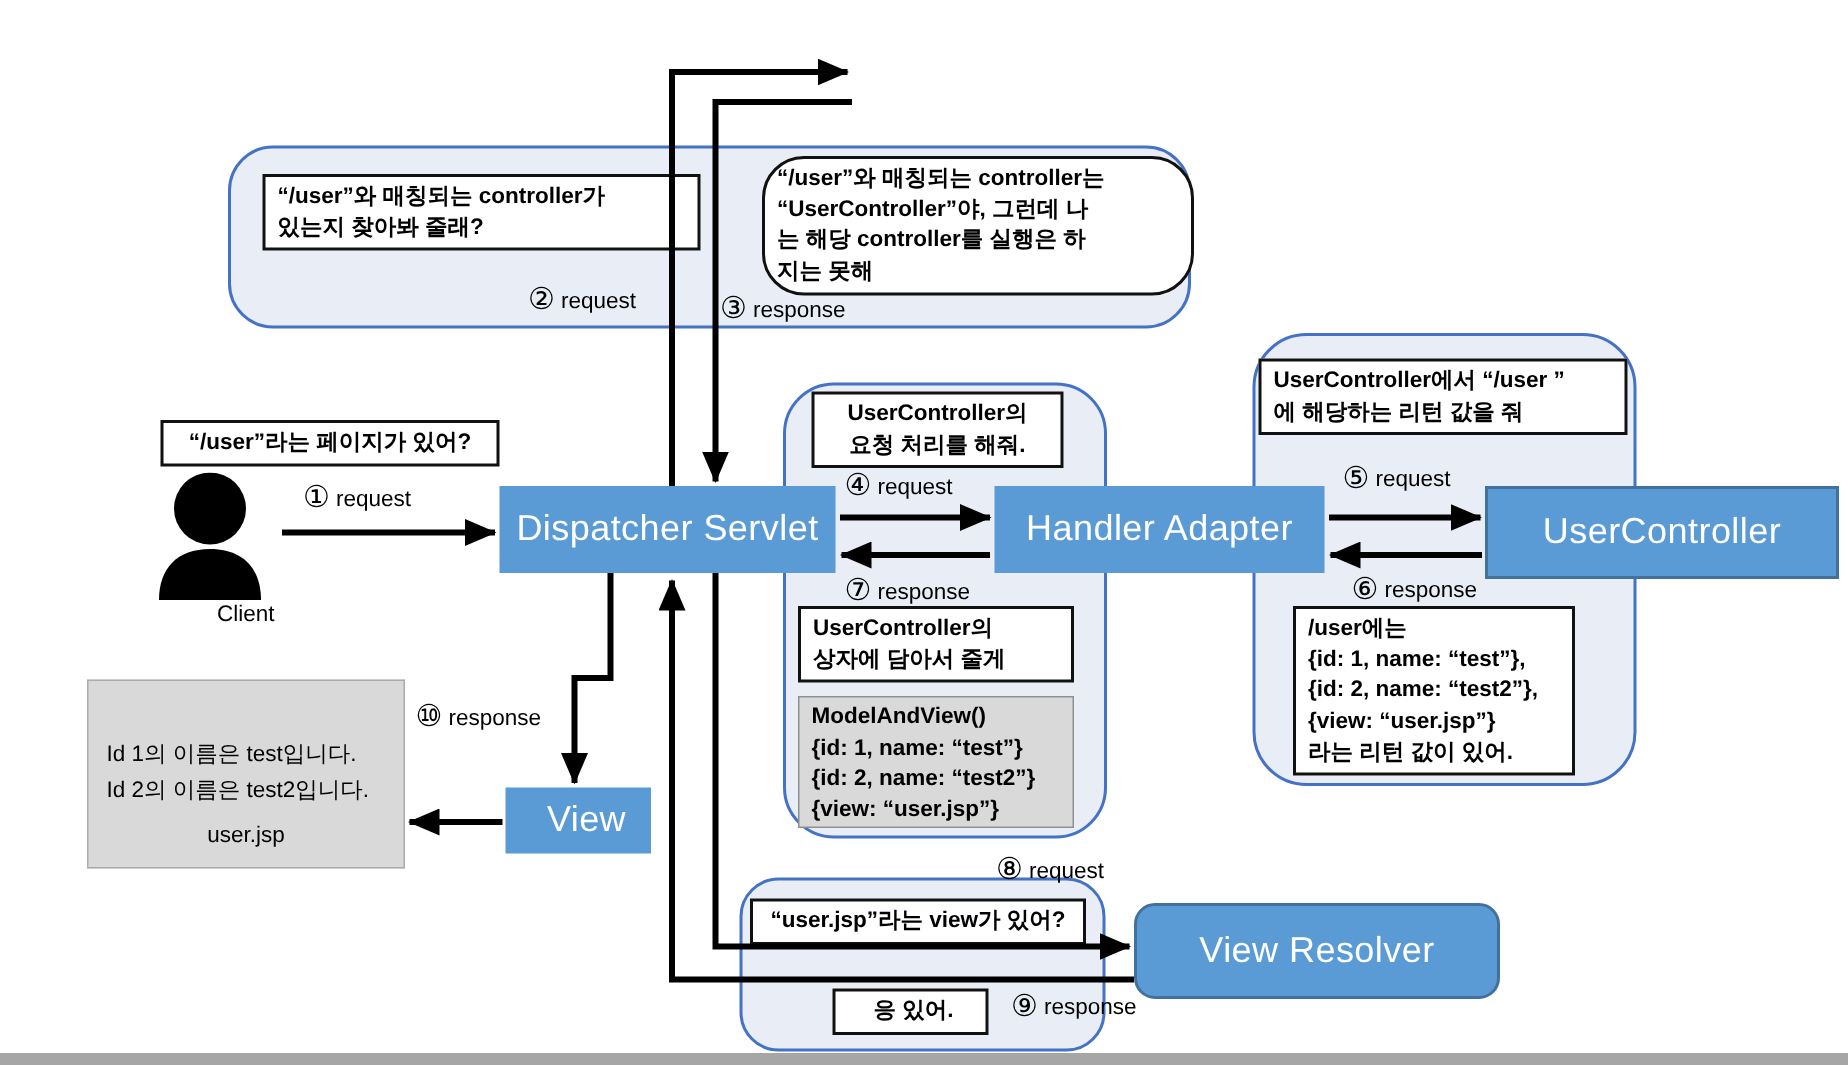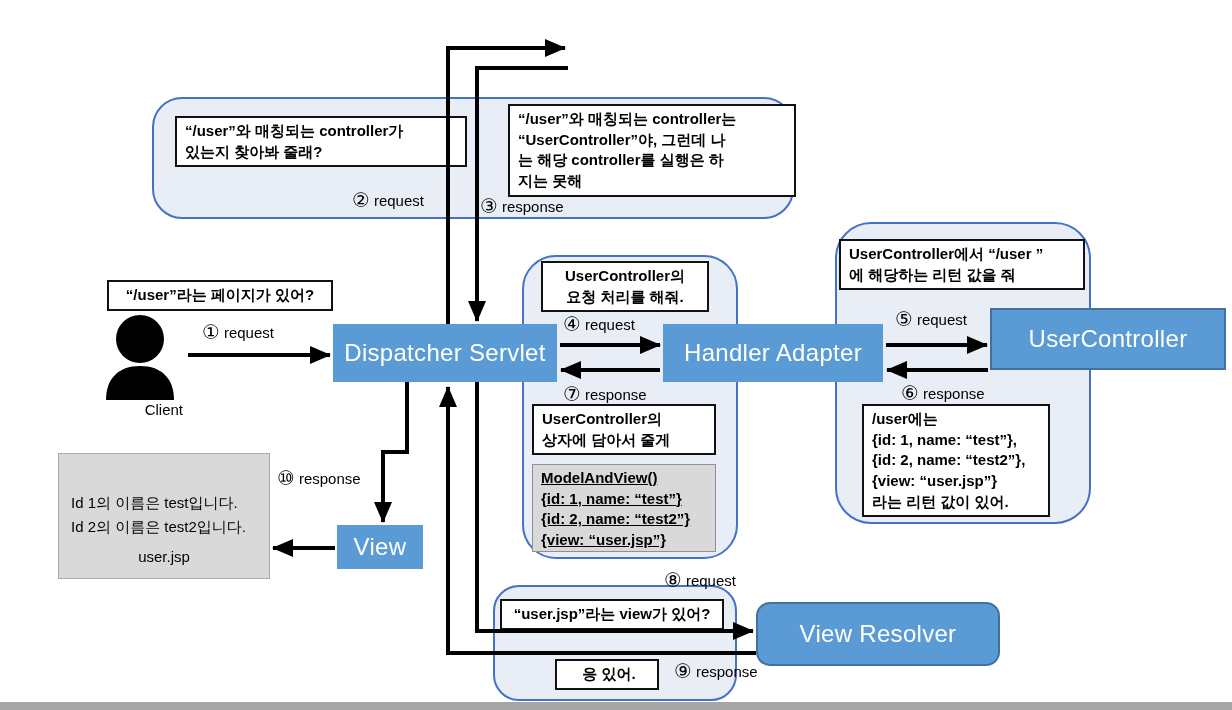--- a/index.html
+++ b/index.html
@@ -28,30 +28,30 @@
 
 <div class="canvas">
 
   <div class="bubble" style="left:152px;top:97px;width:638px;height:118px;"></div>
   <div class="bubble" style="left:522px;top:255px;width:212px;height:300px;border-radius:34px;"></div>
   <div class="bubble" style="left:835px;top:222px;width:252px;height:298px;border-radius:36px;"></div>
   <div class="bubble" style="left:493px;top:585px;width:240px;height:112px;border-radius:26px;"></div>
 
   <div class="msg" style="left:175px;top:116px;width:272px;">“/user”와 매칭되는 controller가
 있는지 찾아봐 줄래?</div>
-  <div class="msg" style="left:508px;top:104px;width:268px;">“/user”와 매칭되는 controller는
+  <div class="msg" style="left:508px;top:104px;width:268px;border-radius:28px;">“/user”와 매칭되는 controller는
 “UserController”야, 그런데 나
 는 해당 controller를 실행은 하
 지는 못해</div>
   <div class="msg center" style="left:107px;top:280px;width:206px;">“/user”라는 페이지가 있어?</div>
   <div class="msg center" style="left:541px;top:261px;width:148px;">UserController의
 요청 처리를 해줘.</div>
   <div class="msg" style="left:532px;top:404px;width:164px;">UserController의
 상자에 담아서 줄게</div>
-  <div class="msg grey" style="left:532px;top:464px;width:166px;height:80px;text-decoration:underline;">ModelAndView()
+  <div class="msg grey" style="left:532px;top:464px;width:166px;height:80px;">ModelAndView()
 {id: 1, name: “test”}
 {id: 2, name: “test2”}
 {view: “user.jsp”}</div>
   <div class="msg" style="left:839px;top:239px;width:226px;">UserController에서 “/user ”
 에 해당하는 리턴 값을 줘</div>
   <div class="msg" style="left:862px;top:404px;width:168px;">/user에는
 {id: 1, name: “test”},
 {id: 2, name: “test2”},
 {view: “user.jsp”}
 라는 리턴 값이 있어.</div>
@@ -65,22 +65,22 @@
   </div>
 
   <svg class="person" style="left:97px;top:315px;" width="86" height="85" viewBox="0 0 86 85">
     <circle cx="43" cy="24" r="24" fill="#000"></circle>
     <path d="M43,51 C21,51 9,64 9,85 L77,85 C77,64 65,51 43,51 Z" fill="#000"></path>
   </svg>
   <div class="client-label" style="left:97px;top:401px;width:86px;">Client</div>
 
   <div class="node" style="left:333px;top:324px;width:224px;height:58px;">Dispatcher Servlet</div>
   <div class="node" style="left:663px;top:324px;width:220px;height:58px;">Handler Adapter</div>
-  <div class="node bordered" style="left:990px;top:308px;width:232px;height:58px;">UserController</div>
-  <div class="node" style="left:337px;top:525px;width:86px;height:44px;">View</div>
+  <div class="node bordered" style="left:990px;top:324px;width:232px;height:58px;">UserController</div>
+  <div class="node" style="left:337px;top:525px;width:86px;height:44px;padding-left:11px;">View</div>
   <div class="node bordered" style="left:756px;top:602px;width:240px;height:60px;border-radius:14px;">View Resolver</div>
 
   <svg class="arrows" width="1232" height="710">
     <defs>
       <marker id="ah" markerUnits="userSpaceOnUse" markerWidth="22" markerHeight="18" refX="20" refY="9" orient="auto">
         <path d="M0,0 L21,9 L0,18 Z" fill="#000"></path>
       </marker>
     </defs>
     <g stroke="#000" stroke-width="4" fill="none">
       <polyline points="188,355 330,355" marker-end="url(#ah)"></polyline>

